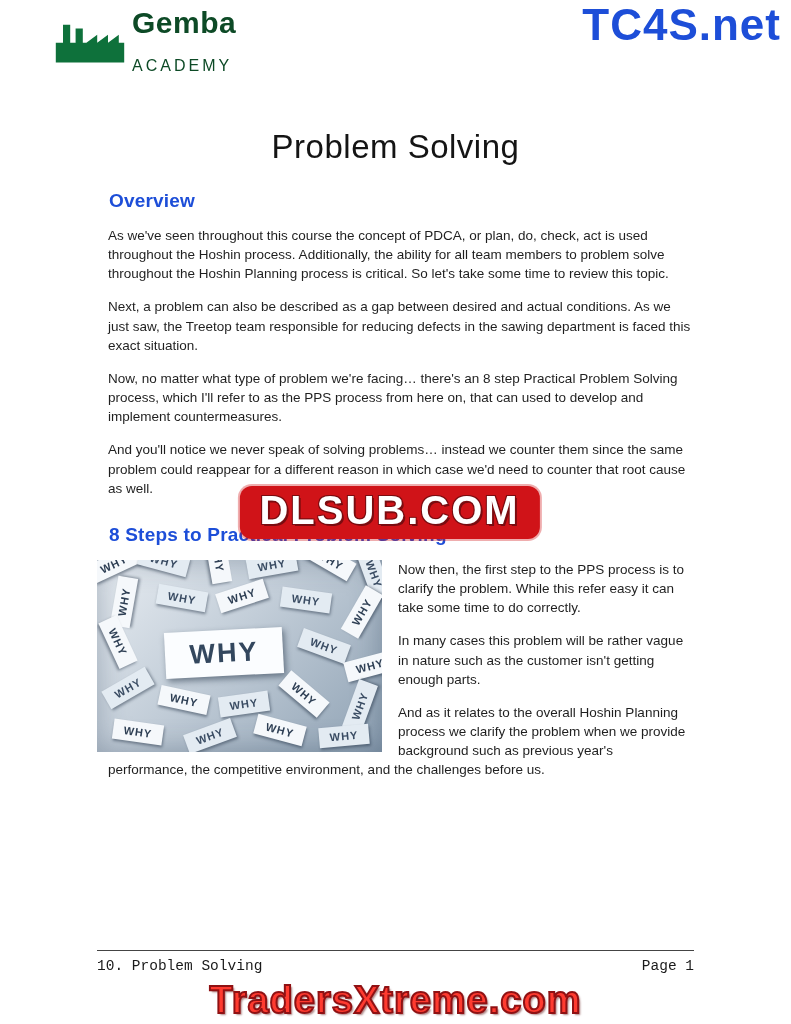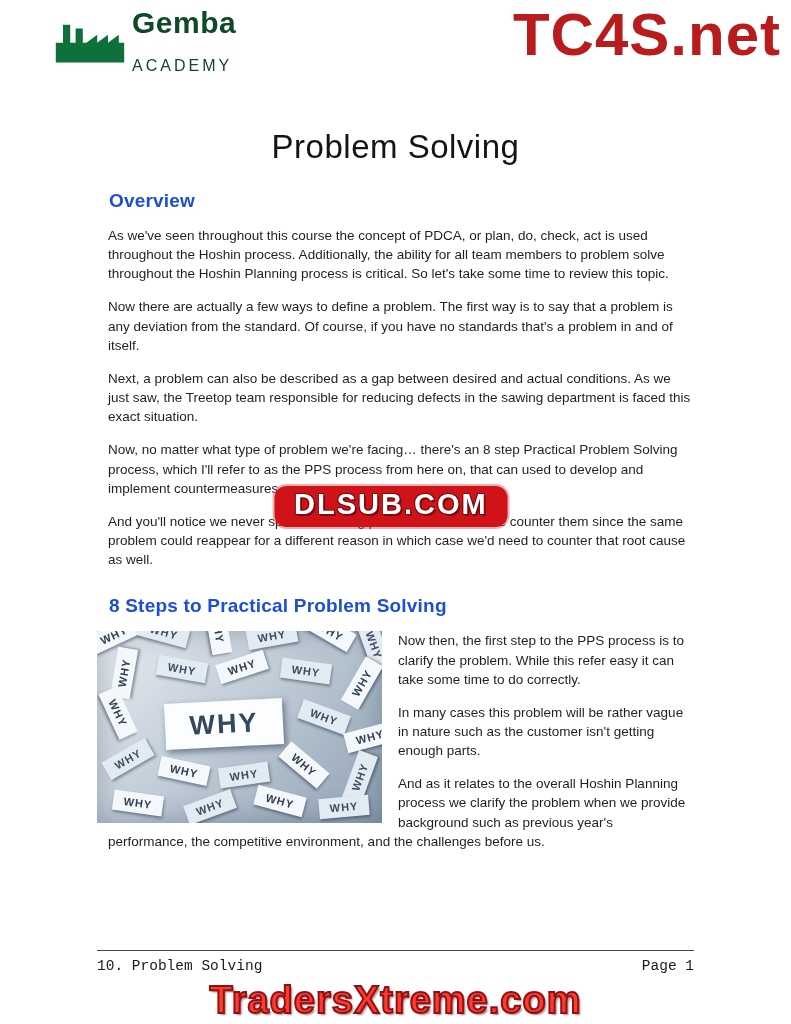--- a/index.html
+++ b/index.html
@@ -12,21 +12,21 @@
     color:#222;
   }
   
   .logo{position:absolute;left:54px;top:8px;display:flex;align-items:center;}
   .logo-icon{width:72px;height:50px;display:block;}
   .logo-text{margin-left:6px;line-height:1;}
   .logo-line1{font-size:30px;font-weight:700;color:#0d4a26;letter-spacing:.5px;}
   .logo-line2{font-size:16px;font-weight:400;color:#0d4a26;letter-spacing:3px;margin-top:20px;}
   .wm-top{
     position:absolute;right:10px;top:0;
-    font-size:60px;font-weight:700;color:#b91c1c;
+    font-size:44px;font-weight:700;color:#1d4ed8;
     letter-spacing:1px;
   }
   
   .doc{padding:128px 97px 0 97px;}
   .title{
     text-align:center;font-size:33px;font-weight:400;color:#141414;
     margin:0 0 24px 0;letter-spacing:.5px;
   }
   h2.green{
     color:#1d4ed8;font-size:19px;font-weight:700;
@@ -52,21 +52,21 @@
   .tile.alt{background:#e3ebf2;color:#3a4c63;}
   .tile.big{
     width:118px;height:46px;font-size:27px;letter-spacing:2px;
     background:#fbfdff;color:#33475e;box-shadow:2px 3px 6px rgba(20,35,55,.5);
   }
   .clear{clear:both;}
   
   .wm-center{
     position:absolute;top:486px;left:50%;transform:translateX(-52%);
     background:#d01318;border-radius:12px;padding:2px 20px 6px 20px;
-    font-size:29px;font-weight:800;color:#ffffff;letter-spacing:2px;
+    font-size:40px;font-weight:800;color:#ffffff;letter-spacing:2px;
     text-shadow:2px 2px 0 #7a0c10,-1px -1px 0 #7a0c10,1px -1px 0 #7a0c10,-1px 1px 0 #7a0c10;
     box-shadow:0 0 0 2px rgba(208,19,24,.35);
   }
   .wm-bottom{
     position:absolute;bottom:2px;left:0;right:0;text-align:center;
     font-size:38px;font-weight:800;color:#ff3b30;letter-spacing:1px;
     -webkit-text-stroke:2px #8f1113;
     text-shadow:2px 2px 2px rgba(90,10,10,.5);
   }
   
@@ -91,21 +91,20 @@
       <div class="logo-line2">ACADEMY</div>
     </div>
   </div>
   <div class="wm-top">TC4S.net</div>
 
   <div class="doc">
     <h1 class="title">Problem Solving</h1>
 
     <h2 class="green">Overview</h2>
     <p class="body">As we've seen throughout this course the concept of PDCA, or plan, do, check, act is used throughout the Hoshin process.  Additionally, the ability for all team members to problem solve throughout the Hoshin Planning process is critical.  So let's take some time to review this topic.</p>
-    <p class="body">Now there are actually a few ways to define a problem.  The first way is to say that a problem is any deviation from the standard.  Of course, if you have no standards that's a problem in and of itself.</p>
     <p class="body">Next, a problem can also be described as a gap between desired and actual conditions.  As we just saw, the Treetop team responsible for reducing defects in the sawing department is faced this exact situation.</p>
     <p class="body">Now, no matter what type of problem we're facing… there's an 8 step Practical Problem Solving process, which I'll refer to as the PPS process from here on, that can used to develop and implement countermeasures.</p>
     <p class="body">And you'll notice we never speak of solving problems… instead we counter them since the same problem could reappear for a different reason in which case we'd need to counter that root cause as well.</p>
 
     <h2 class="green steps">8 Steps to Practical Problem Solving</h2>
 
     <div class="figure">
       <span class="tile" style="left:-8px;top:-6px;transform:rotate(-25deg);">WHY</span>
       <span class="tile alt" style="left:42px;top:-9px;transform:rotate(15deg);">WHY</span>
       <span class="tile" style="left:96px;top:-12px;transform:rotate(80deg);">WHY</span>

